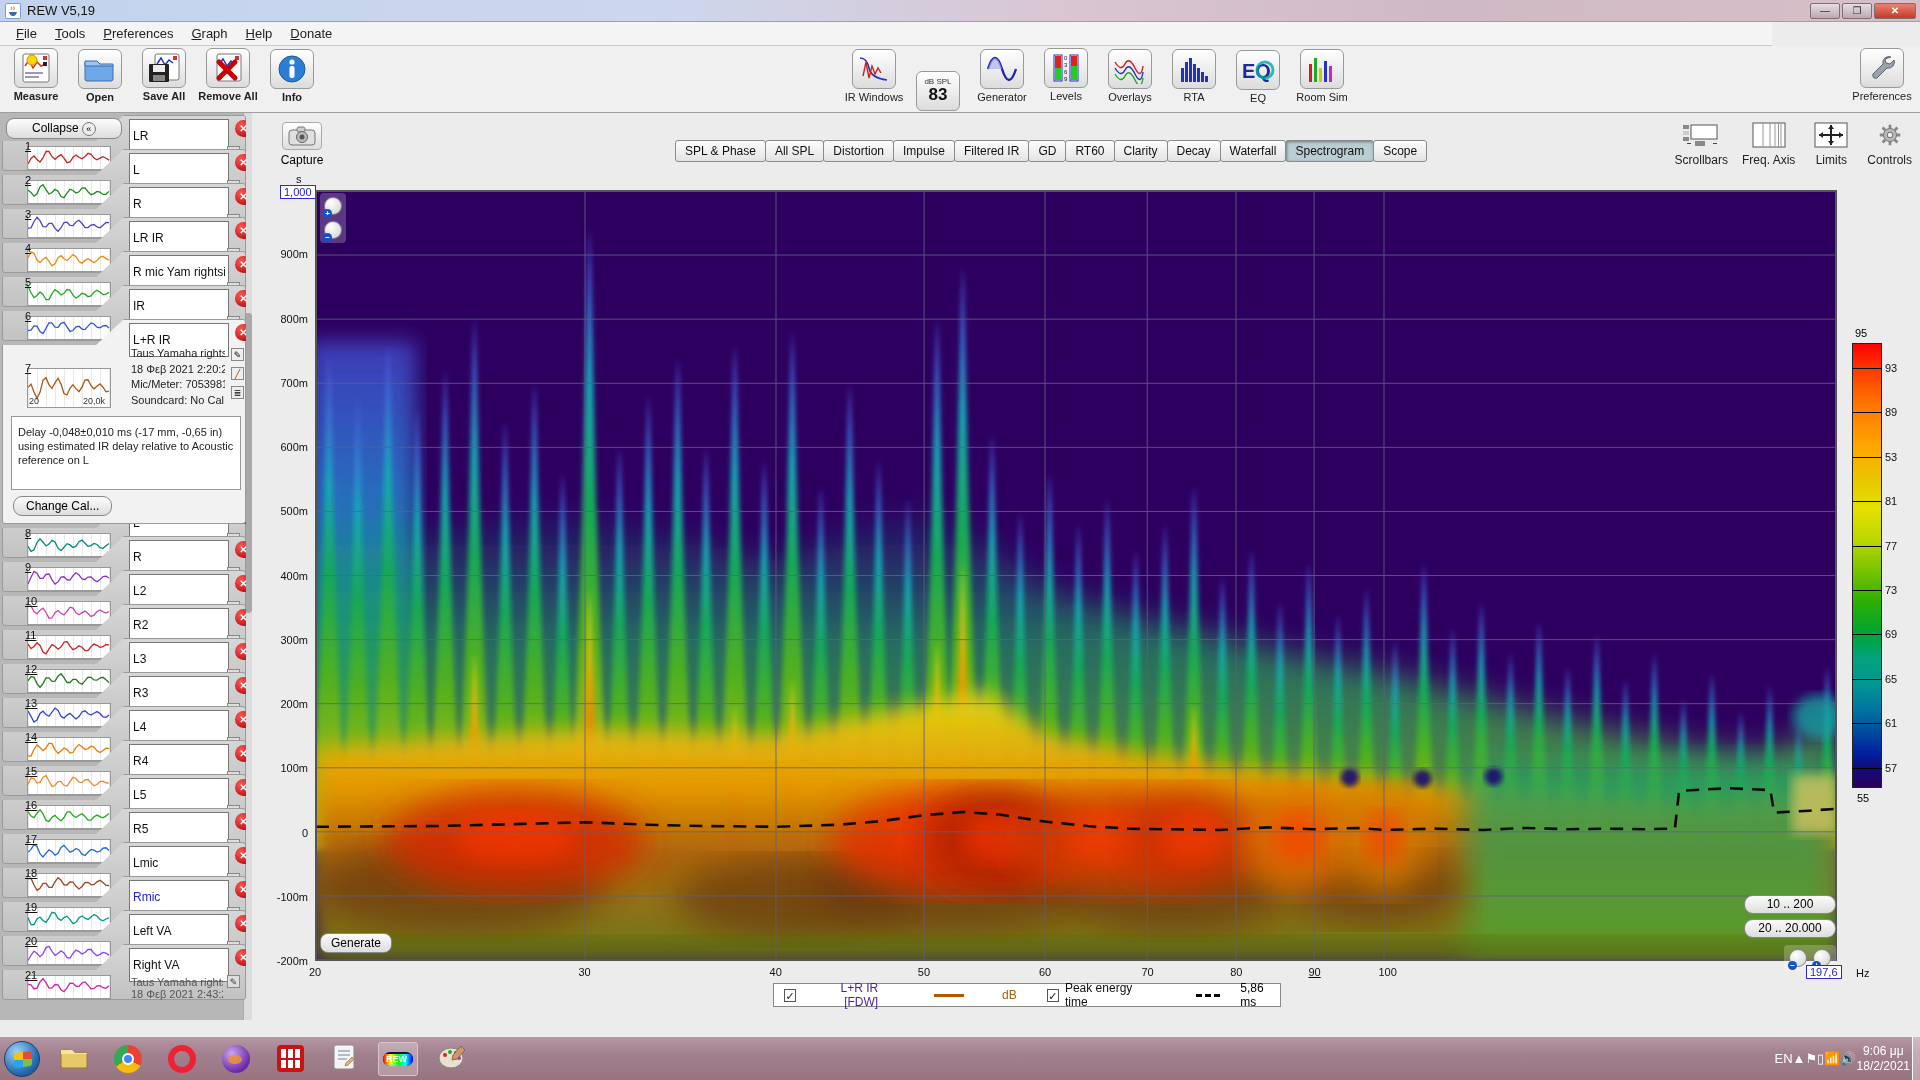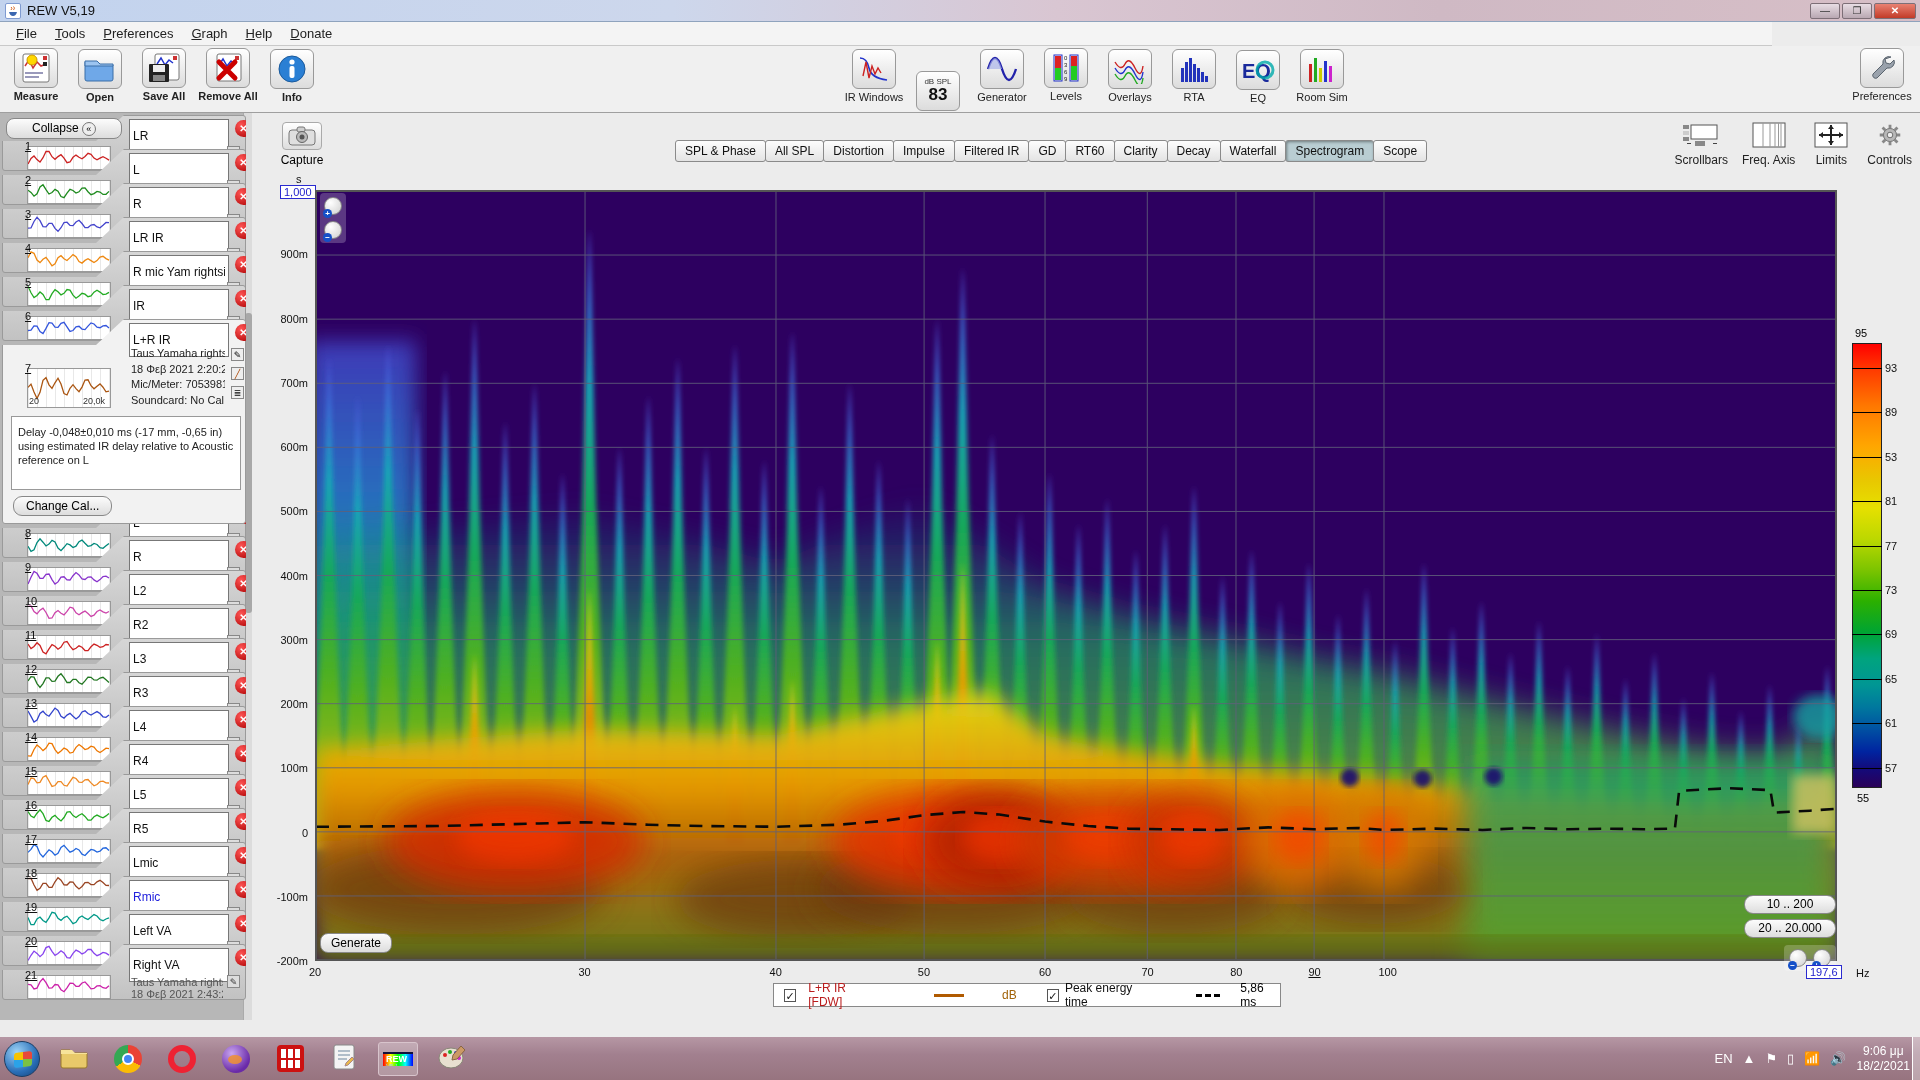--- a/index.html
+++ b/index.html
@@ -91,42 +91,42 @@
 
 #colorbar { position:absolute; left:1600px; top:230px; width:30px; height:445px; border:1px solid #222;
   background:linear-gradient(#ff0000 0%,#ff3c00 6%,#ff7800 14%,#ffa600 23%,#e8c800 31%,#e6e000 37%,#bcd800 44%,#7cc400 51%,#2cb000 58%,#00a432 65%,#00a47e 71%,#009694 77%,#00789e 82%,#0050a2 87%,#0024a0 92%,#140a7a 96%,#2a0058 100%); }
 .cb-tick { position:absolute; left:1633px; font-size:11px; color:#111; }
 .cb-line { position:absolute; left:1600px; width:30px; height:1px; background:#000; }
 #cb-top { position:absolute; left:1603px; top:214px; font-size:11px; }
 #cb-bottom { position:absolute; left:1605px; top:679px; font-size:11px; }
 
 #legend { position:absolute; left:521px; top:870px; width:508px; height:24px; background:#fff; border:1px solid #888; display:flex; align-items:center; font-size:12px; }
 .cbx { width:13px; height:13px; border:1px solid #555; background:#fff; font-size:11px; line-height:12px; text-align:center; color:#111; }
-#legend .s1lbl { color:#b91c1c; margin-left:12px; }
+#legend .s1lbl { color:#4c1d95; margin-left:12px;text-align:right; }
 #legend .s1line { width:32px; height:0; border-top:3px solid #b05a00; margin-left:56px; }
 #legend .s1unit { color:#a16207; margin-left:38px; }
 #legend .cbx2 { margin-left:30px; }
 #legend .s2lbl { color:#111; margin-left:6px; }
 #legend .s2line { width:26px; border-top:3px dashed #000; margin-left:44px; }
 #legend .s2val { margin-left:20px; }
 
 
 #statusbar { left:0; top:1020px; width:1920px; height:17px; background:#ececec; border-top:1px solid #bbb; display:flex; font-size:11px; color:#111; }
 .status-seg { border-right:1px solid #9f9f9f; padding:1px 6px 0 4px; white-space:nowrap; }
 
 
 #taskbar { left:0; top:1037px; width:1920px; height:43px;
   background:linear-gradient(#b697a4,#a2808f 40%,#97747f); display:flex; align-items:center; }
 #start-orb { width:36px; height:36px; border-radius:50%; margin-left:4px;
   background:radial-gradient(circle at 35% 30%,#9fd4f7,#2a6fb8 60%,#123f74); border:1px solid #1c3d63; position:relative; }
 #start-orb .flag { position:absolute; left:9px; top:10px; width:18px; height:15px;
   background:conic-gradient(from 0deg at 50% 50%,#e8483a 0 25%,#7bc144 0 50%,#2ba3e8 0 75%,#f8c300 0 100%); border-radius:3px; transform:skewY(-6deg); }
 .task-icon { width:40px; height:34px; margin-left:14px; display:flex; align-items:center; justify-content:center; border-radius:3px; }
 .task-icon.active { border:1px solid #d8c4cc; background:rgba(255,255,255,.25); }
-#tb-clockarea { position:absolute; right:10px; top:0; height:43px; display:flex; align-items:center; gap:10px; color:#fff; font-size:12px; }
+#tb-clockarea { position:absolute; right:10px; top:0; height:43px; display:flex; align-items:center; color:#fff; font-size:12px; }
 #tb-clock { text-align:center; line-height:15px; }
 #show-desktop { position:absolute; right:0; top:0; width:8px; height:43px; background:rgba(255,255,255,.35); border-left:1px solid #fff; }
 .tray-ico { color:#fff; font-size:13px; }
 </style>
 </head>
 <body>
 
 <div id="app">
 
   <div id="titlebar" class="abs">
@@ -964,21 +964,21 @@
         </div>
         <div class="task-icon">
           <span><svg width="24" height="28" viewBox="0 0 24 28">
               <rect x="2" y="2" width="20" height="24" rx="2" fill="#f4f4f4" stroke="#888"></rect>
               <path d="M6 8 h12 M6 12 h12 M6 16 h9" stroke="#9ab" stroke-width="1.5"></path>
               <path d="M14 20 l6 -6 2 2 -6 6 -3 1 z" fill="#e8b84a" stroke="#a88"></path>
             </svg></span>
         </div>
         <div class="task-icon active">
           <span>
-            <div style="width:30px;height:14px;border-radius:0;background:#10103a;position:relative;overflow:hidden">
+            <div style="width:30px;height:14px;border-radius:8px;background:#10103a;position:relative;overflow:hidden">
               <div style="position:absolute;left:0;bottom:0;width:100%;height:12px;background:linear-gradient(to right,#f00,#ff0,#0f0,#0ff,#00f)"></div>
               <div style="position:absolute;left:3px;top:2px;font-size:9px;font-weight:bold;color:#fff">REW</div>
               <div style="position:absolute;left:3px;top:11px;font-size:6px;color:#8cf">V5.1</div>
             </div>
           </span>
         </div>
         <div class="task-icon">
           <span><svg width="30" height="26" viewBox="0 0 30 26">
               <ellipse cx="14" cy="14" rx="12" ry="10" fill="#e8e0d0" stroke="#887"></ellipse>
               <circle cx="8" cy="11" r="2" fill="#d22"></circle>

